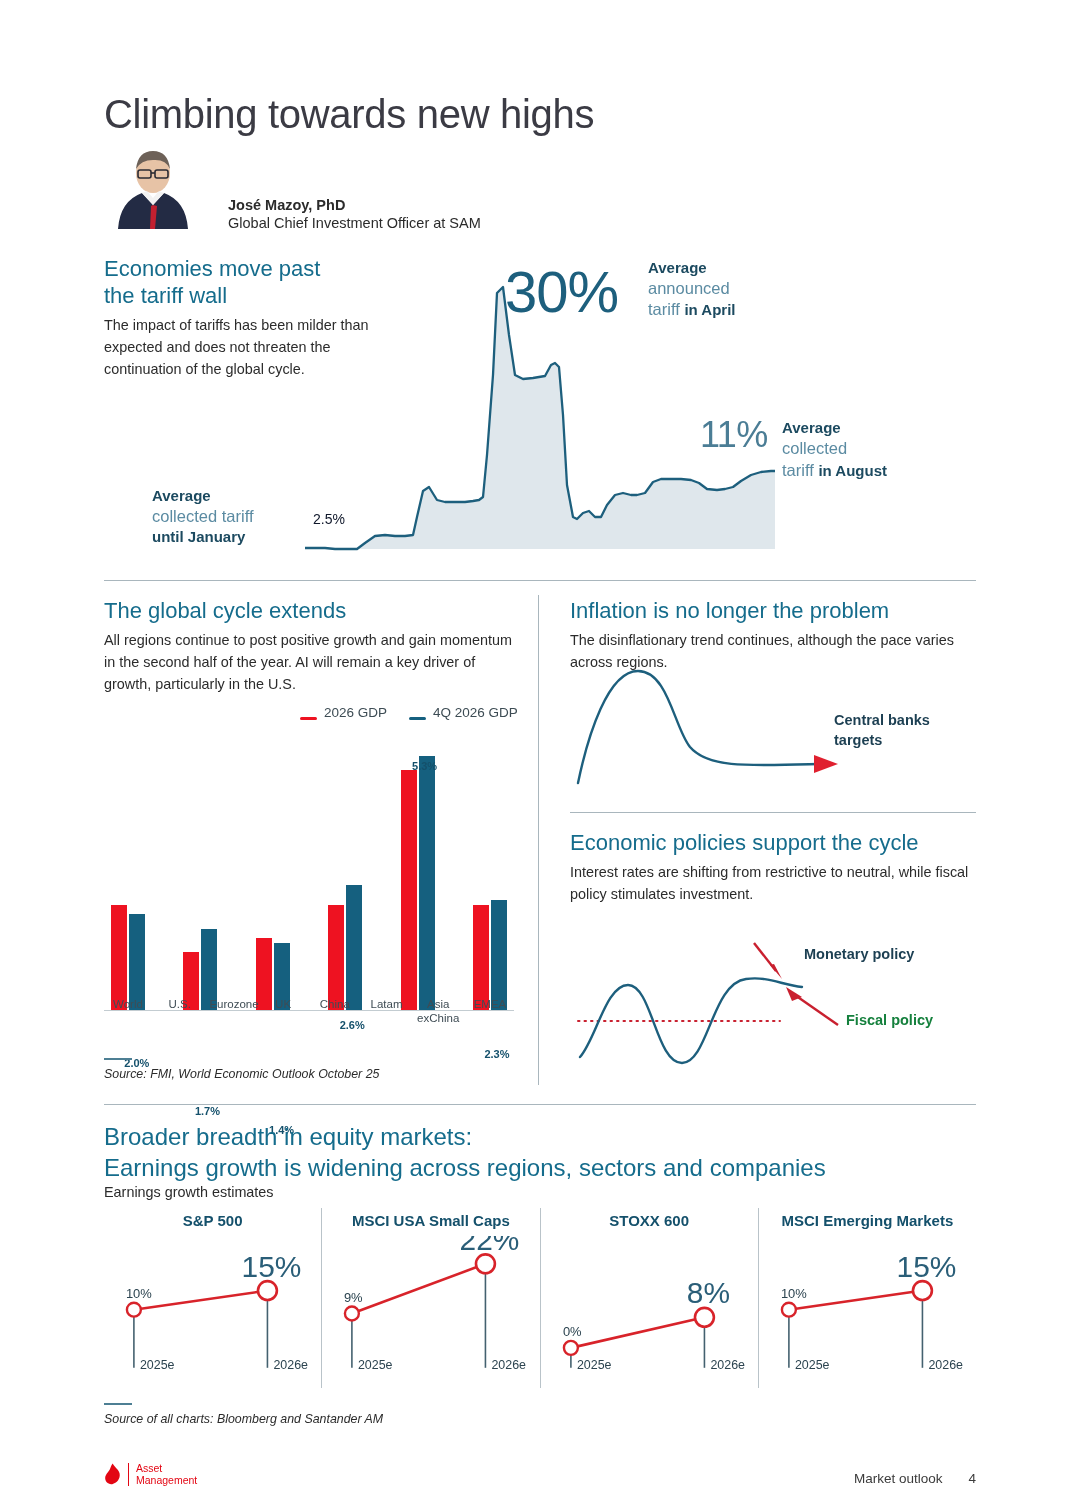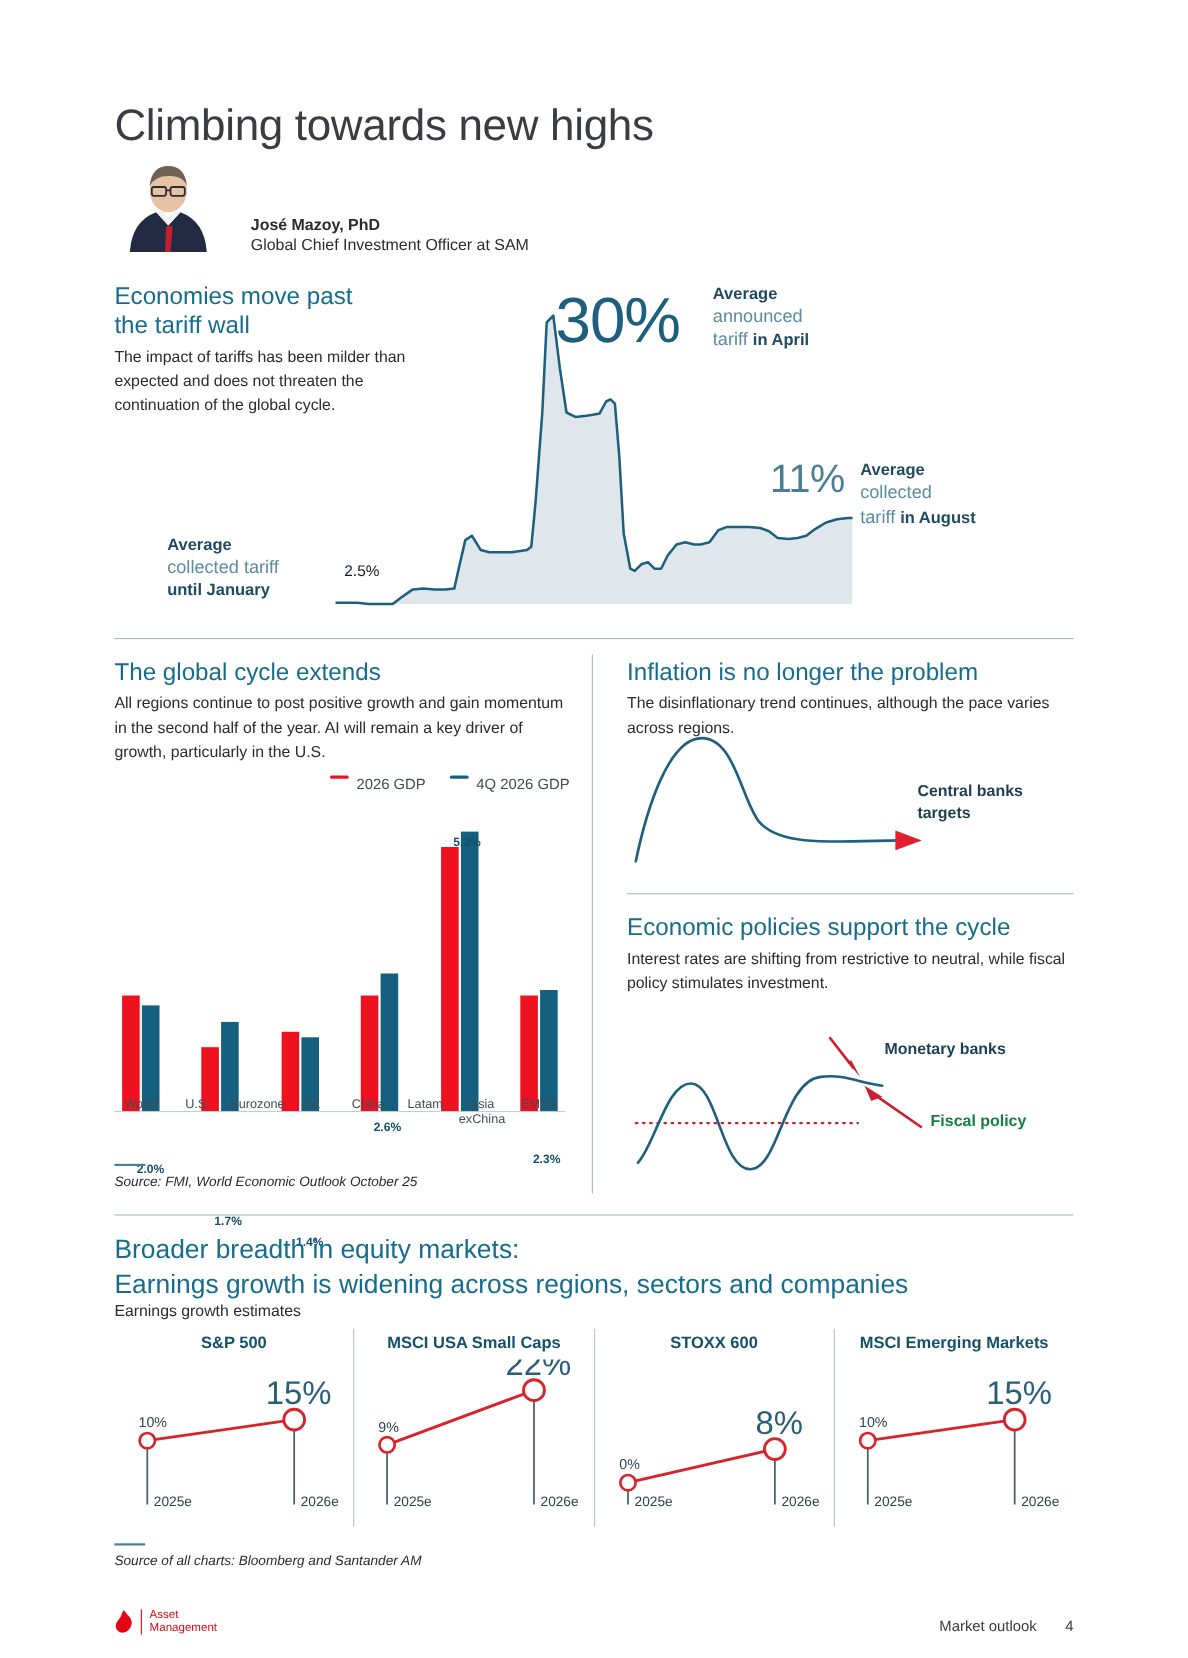--- a/index.html
+++ b/index.html
@@ -62,21 +62,21 @@
   }
 
   
   .hr { position:absolute; height:1px; background:#a9b6bd; }
   .vr { position:absolute; width:1px; background:#a9b6bd; }
 
   
   .s2-heading { position:absolute; left:104px; top:598px; width:420px; }
   .s2-body    { position:absolute; left:104px; top:630px; width:410px; }
   .legend { position:absolute; left:300px; top:705px; display:flex; gap:22px; align-items:center; }
-  .legend-item { display:flex; gap:7px; align-items:flex-start; font-size:13.5px; color:#3d4c54; }
+  .legend-item { display:flex; gap:7px; align-items:flex-end; font-size:13.5px; color:#3d4c54; }
   .legend-swatch { width:17px; height:3px; border-radius:2px; display:inline-block; }
 
   .barchart { position:absolute; left:104px; top:730px; width:410px; height:305px; }
   .bar-axis { position:absolute; left:0; right:0; bottom:24px; height:1px; background:#c3ccd1; }
   .bar-groups {
     position:absolute; left:0; right:0; bottom:25px; top:0;
     display:flex; align-items:flex-end; justify-content:space-between;
     padding:0 2px;
   }
   .bar-group { position:relative; display:flex; align-items:flex-end; gap:2px; width:44px; justify-content:center; }
@@ -284,21 +284,21 @@
   <div class="policy-chart">
     <svg width="320" height="130" viewBox="0 0 320 130">
       <line x1="8" y1="86" x2="210" y2="86" stroke="#c9202f" stroke-width="2" stroke-dasharray="1.5 5" stroke-linecap="round"></line>
       <path d="M10,122 C26,104 36,50 58,50 C82,50 86,128 112,128 C138,128 142,48 176,44 C198,41 212,50 232,52" fill="none" stroke="#1d5f7d" stroke-width="2.4" stroke-linecap="round"></path>
       <line x1="184" y1="8" x2="206" y2="36" stroke="#c9202f" stroke-width="2.4"></line>
       <polygon points="200,30 212,44 204,29" fill="#c9202f"></polygon>
       <line x1="268" y1="90" x2="222" y2="58" stroke="#c9202f" stroke-width="2.4"></line>
       <polygon points="216,52 232,62 222,66" fill="#c9202f"></polygon>
     </svg>
   </div>
-  <div class="mon-lbl">Monetary banks</div>
+  <div class="mon-lbl">Monetary policy</div>
   <div class="fis-lbl">Fiscal policy</div>
 
   <div class="hr" style="left:104px; top:1104px; width:872px;"></div>
 
   <div class="s5-heading h2">
     <span>Broader breadth in equity markets:</span><br>
     <span>Earnings growth is widening across regions, sectors and companies</span>
   </div>
   <div class="s5-sub">Earnings growth estimates</div>
 

